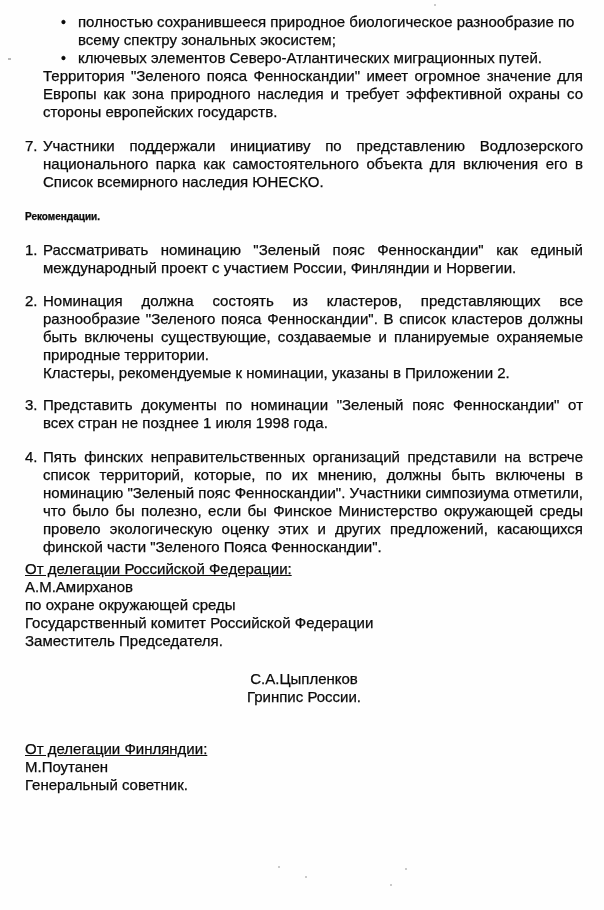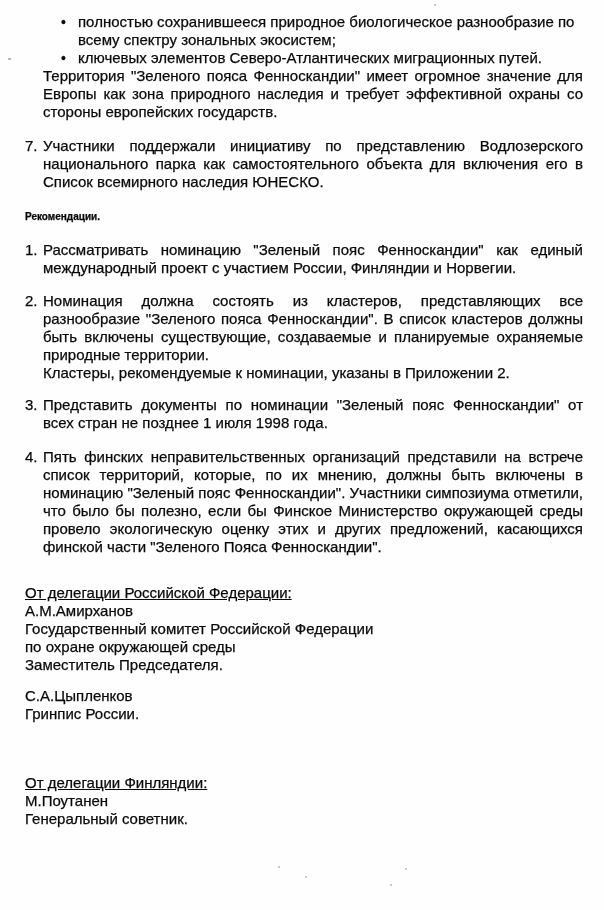--- a/index.html
+++ b/index.html
@@ -23,25 +23,25 @@
   .bullet { display: flex; }
   .bullet .marker { width: 17px; flex: none; font-size: 14px; }
   .intro { margin-left: 18px; text-align: justify; }
   .numbered { display: flex; }
   .numbered .num { width: 18px; flex: none; }
   .numbered .nbody { flex: 1; }
   .jtext { text-align: justify; }
   .mt16 { margin-top: 16px; }
   .mt15 { margin-top: 15px; }
   .mt14 { margin-top: 14px; }
-  .mt12 { margin-top: 28px; }
+  .mt12 { margin-top: 4px; }
   .rec-heading { font-weight: bold; font-size: 10px; line-height: 18px; margin-top: 17px; }
   .sig-heading { text-decoration: underline; }
-  .sig-block2 { margin-top: 13px; }
-  .sig-finland { margin-top: 51px; }
+  .sig-block2 { margin-top: 20px; text-align: center; }
+  .sig-finland { margin-top: 34px; }
   .speck { position: absolute; background: #b9b9b9; border-radius: 50%; width: 2px; height: 2px; }
   .sp1 { left: 434px; top: 4px; }
   .sp2 { left: 8px;   top: 58px; width: 3px; height: 1.5px; border-radius: 0; }
   .sp3 { left: 278px; top: 866px; }
   .sp4 { left: 305px; top: 876px; }
   .sp5 { left: 390px; top: 884px; }
   .sp6 { left: 405px; top: 868px; }
 </style>
 </head>
 <body>
@@ -92,22 +92,22 @@
   </div>
 
   <div class="numbered mt16">
     <span class="num">4.</span>
     <div class="nbody jtext">Пять финских неправительственных организаций представили на встрече список территорий, которые, по их мнению, должны быть включены в номинацию "Зеленый пояс Фенноскандии". Участники симпозиума отметили, что было бы полезно, если бы Финское Министерство окружающей среды провело экологическую оценку этих и других предложений, касающихся финской части "Зеленого Пояса Фенноскандии".</div>
   </div>
 
   <div class="mt12">
     <div class="sig-heading">От делегации Российской Федерации:</div>
     <div>А.М.Амирханов</div>
+    <div>по охране окружающей среды</div>
     <div>Государственный комитет Российской Федерации</div>
-    <div>по охране окружающей среды</div>
     <div>Заместитель Председателя.</div>
   </div>
 
   <div class="sig-block2">
     <div>С.А.Цыпленков</div>
     <div>Гринпис России.</div>
   </div>
 
   <div class="sig-finland">
     <div class="sig-heading">От делегации Финляндии:</div>

